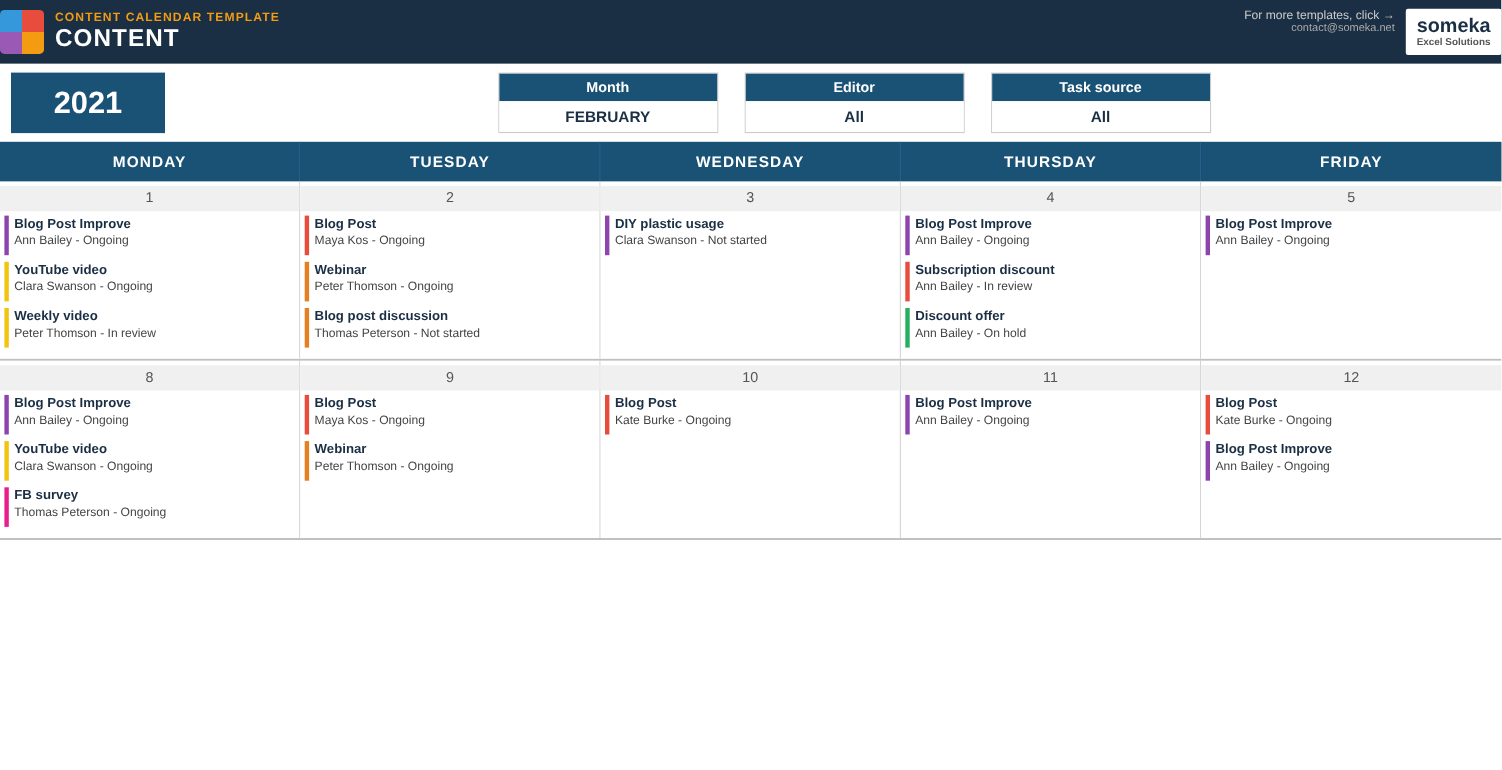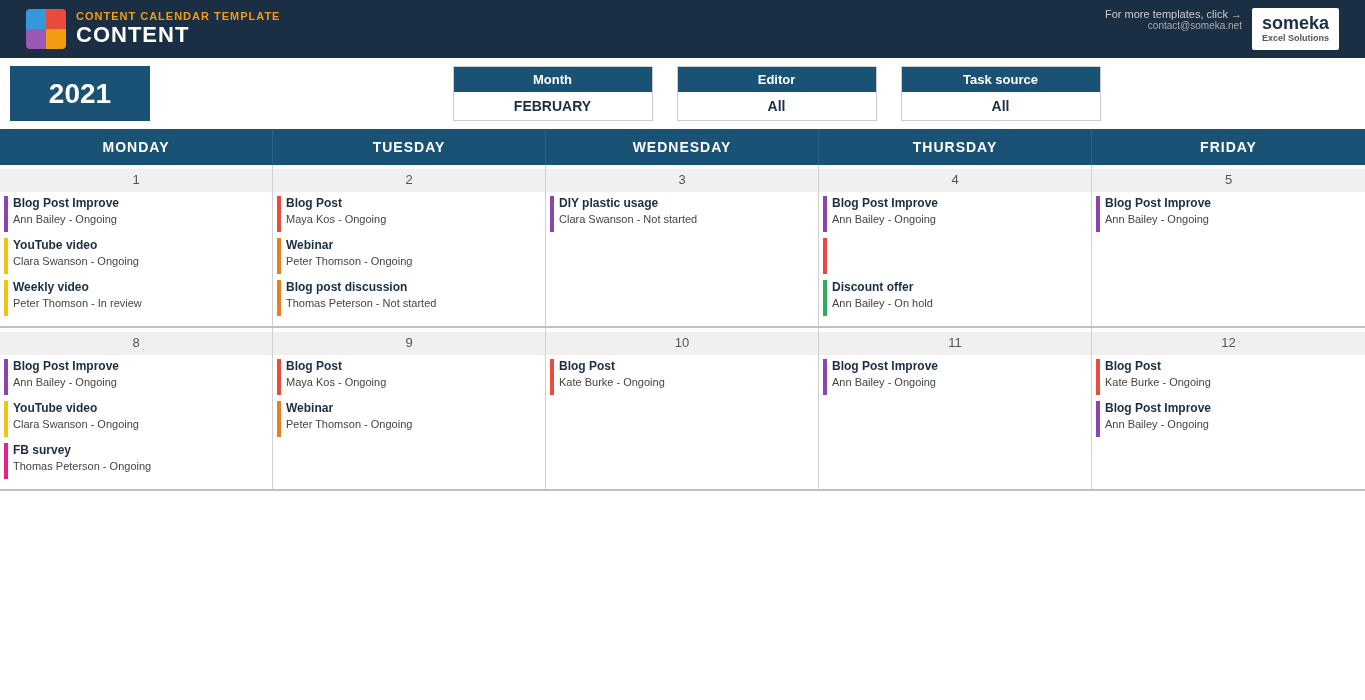--- a/index.html
+++ b/index.html
@@ -4,21 +4,21 @@
   <style>
     * { box-sizing: border-box; margin: 0; padding: 0; }
     body { font-family: Arial, sans-serif; background: #fff; width: 1365px; overflow-x: hidden; }
 
     
     .top-header {
       background: #1a2e44;
       display: flex;
       align-items: center;
       justify-content: space-between;
-      padding: 4px 26px;
+      padding: 4px 0;
       height: 58px;
     }
     .logo-area { display: flex; align-items: center; gap: 10px; }
     .logo-icon {
       width: 40px; height: 40px;
       background: conic-gradient(#e74c3c 0deg 90deg, #f39c12 90deg 180deg, #9b59b6 180deg 270deg, #3498db 270deg 360deg);
       border-radius: 4px;
     }
     .title-block { display: flex; flex-direction: column; }
     .title-sub {
@@ -284,20 +284,24 @@
             <div class="day-number">4</div>
             <div class="event-item">
               <div class="event-bar" style="background-color: rgb(142, 68, 173);"></div>
               <div class="event-content">
                 <div class="event-title">Blog Post Improve</div>
                 <div class="event-sub">Ann Bailey - Ongoing</div>
               </div>
             </div>
             <div class="event-item">
               <div class="event-bar" style="background-color: rgb(231, 76, 60);"></div>
+              <div class="event-content">
+                <div class="event-title">Subscription discount</div>
+                <div class="event-sub">Ann Bailey - In review</div>
+              </div>
             </div>
             <div class="event-item">
               <div class="event-bar" style="background-color: rgb(39, 174, 96);"></div>
               <div class="event-content">
                 <div class="event-title">Discount offer</div>
                 <div class="event-sub">Ann Bailey - On hold</div>
               </div>
             </div>
           </div>
           <div class="day-cell">

